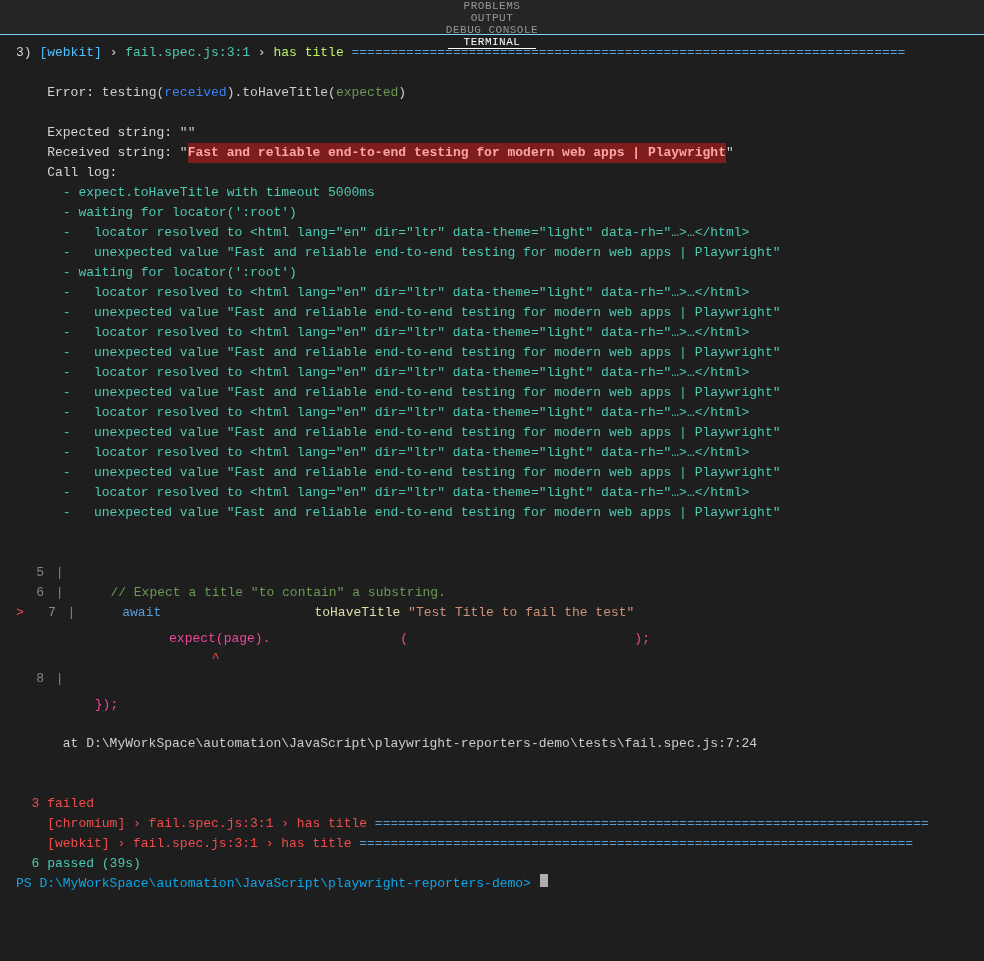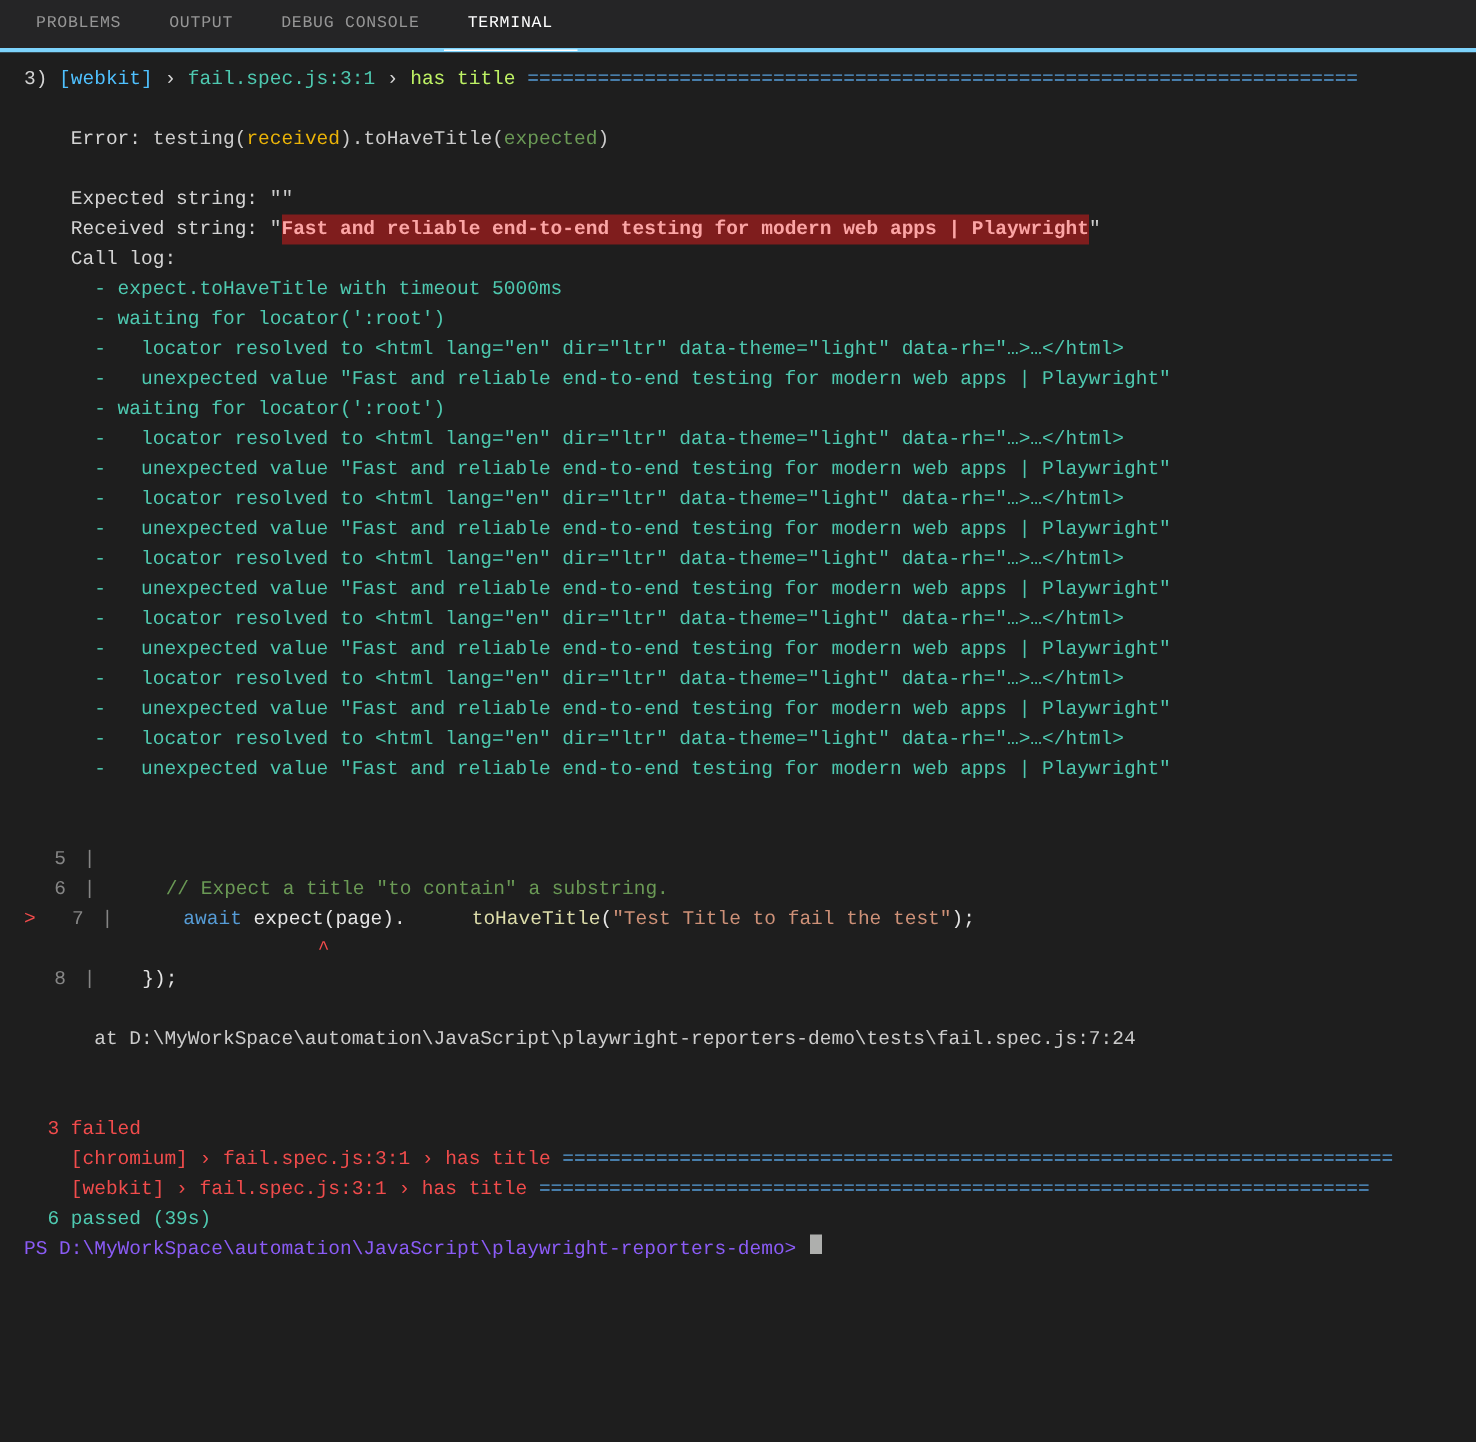--- a/index.html
+++ b/index.html
@@ -13,21 +13,22 @@
       overflow-x: hidden;
     }
 
     
     .tab-bar {
       display: flex;
       align-items: center;
       background-color: #252526;
       height: 35px;
       padding: 0 8px;
-      border-bottom: 3px solid #7dd3fc;
+      border-bottom: 1px solid #7dd3fc;
+      flex-direction: column;
     }
     .tab-item {
       padding: 0 16px;
       height: 35px;
       display: flex;
       align-items: center;
       font-size: 11px;
       color: #969696;
       cursor: pointer;
       letter-spacing: 0.5px;
@@ -49,21 +50,21 @@
       display: flex;
       white-space: pre;
       padding: 0 16px;
       min-height: 20px;
       align-items: flex-start;
     }
 
     
     .cyan { color: #4fc1ff; }
     .green { color: #6a9955; }
-    .red { color: #eab308; }
+    .red { color: #3b82f6; }
     .white { color: #d4d4d4; }
     .light-gray { color: #cccccc; }
     .bright-white { color: #bef264; }
     .teal { color: #4ec9b0; }
 
     
     .hl-green {
       background-color: #14532d;
       color: #6ee7b7;
     }
@@ -87,30 +88,30 @@
     }
 
     .pipe {
       color: #858585;
     }
 
     .code-comment { color: #6a9955; }
     .code-keyword { color: #569cd6; }
     .code-string { color: #ce9178; }
     .code-func { color: #dcdcaa; margin-left: 44px; }
-    .code-plain { color: #e5e5e5; }
+    .code-plain { color: #ec4899; margin-top: 26px; }
 
     .caret-char {
       color: #f14c4c;
     }
 
     .summary-failed { color: #f14c4c; }
     .summary-passed { color: #4ec9b0; }
 
-    .prompt { color: #8b5cf6; }
+    .prompt { color: #0ea5e9; }
     .cursor {
       display: inline-block;
       width: 8px;
       height: 13px;
       background-color: #aeafad;
       vertical-align: middle;
       margin-left: 1px;
     }
 
     .separator { color: #569cd6; }

